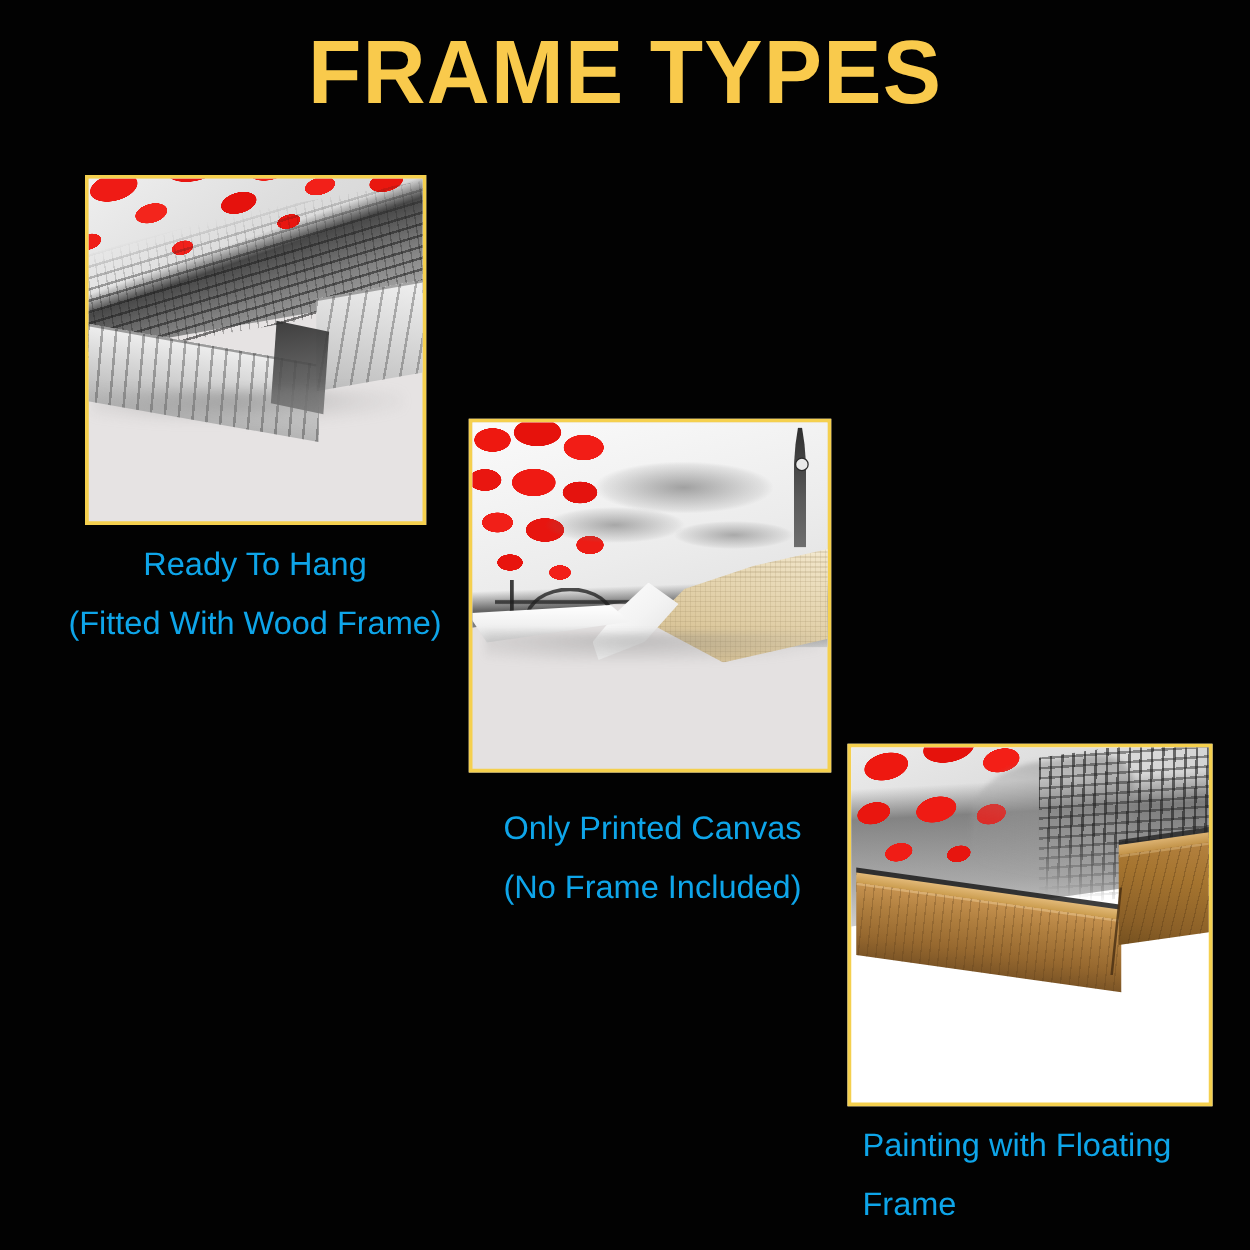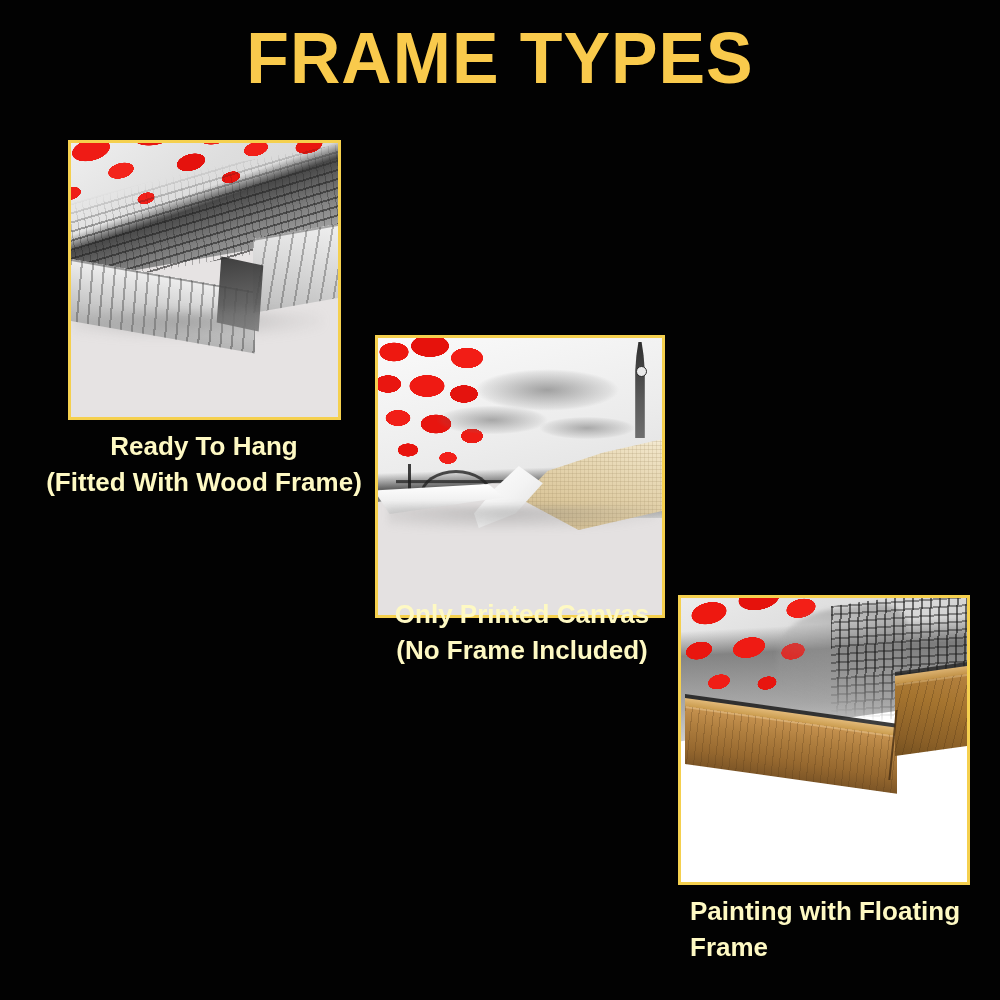--- a/index.html
+++ b/index.html
@@ -35,25 +35,25 @@
 
   
   .panel {
     position: absolute;
     border: 3px solid #F5D04E;
     box-sizing: border-box;
     overflow: hidden;
   }
   .caption {
     position: absolute;
-    color: #fef9c3;
+    color: #0ea5e9;
     font-family: "Liberation Sans", sans-serif;
-    font-weight: bold;
+    font-weight: normal;
     font-size: 26px;
-    line-height: 36px;
+    line-height: 47px;
     white-space: pre-line;
   }
   .caption.center { text-align: center; }
   .caption.left   { text-align: left; }
 
   
   #panel-1 { left: 68px; top: 140px; width: 273px; height: 280px; background:#E6E3E3; }
   
   .p1-slab {
     position: absolute;
@@ -249,21 +249,21 @@
     clip-path: polygon(0 22%, 88% 0, 100% 44%, 12% 100%);
     filter: drop-shadow(0 2px 2px rgba(0,0,0,0.18));
   }
   .p2-shadow {
     position: absolute;
     left: 10px; top: 168px;
     width: 268px; height: 24px;
     background: radial-gradient(ellipse at 42% 30%, rgba(120,120,120,0.35) 0%, rgba(150,150,150,0.12) 60%, transparent 80%);
     filter: blur(3px);
   }
-  #caption-2 { left: 352px; top: 596px; width: 340px; }
+  #caption-2 { left: 352px; top: 639px; width: 340px; }
 
   
   #panel-3 { left: 678px; top: 595px; width: 292px; height: 290px; background:#FFFFFF; }
   .p3-art {
     position: absolute;
     left: -6px; top: -6px;
     width: 316px; height: 150px;
     background:
       radial-gradient(ellipse 24px 15px at 34px 26px, #ee1810 72%, transparent 74%),
       radial-gradient(ellipse 28px 16px at 84px 18px, #e5120c 72%, transparent 74%),

